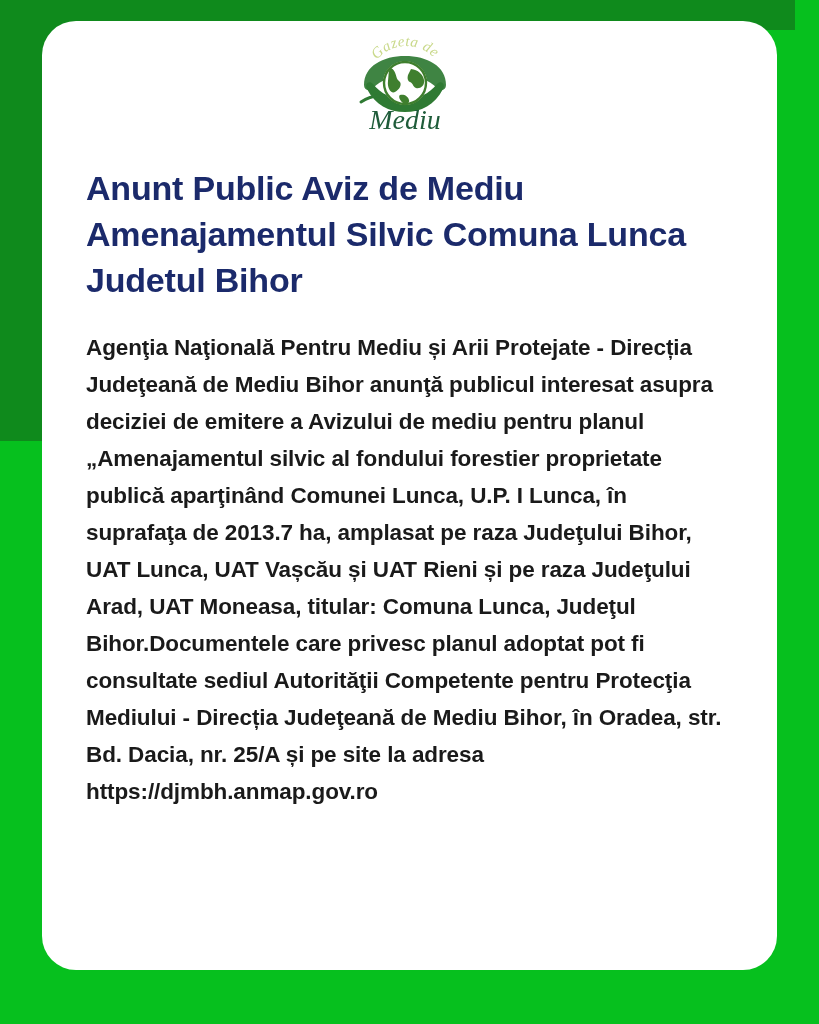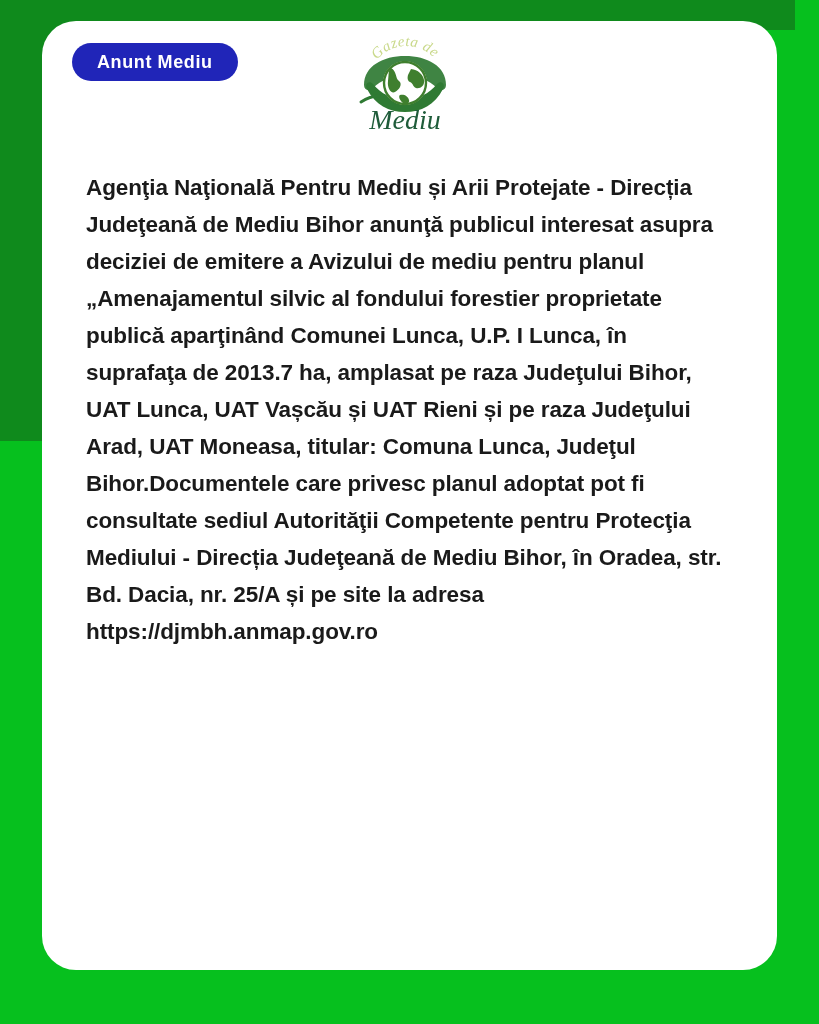--- a/index.html
+++ b/index.html
@@ -115,21 +115,20 @@
 
 <div class="page">
 
   <div class="bg-dark"></div>
   <div class="bg-dark-top"></div>
 
   <div class="card">
 
     <div class="card-header">
 
-      <span class="badge">Anunt Mediu</span>
 
       <div class="logo">
         <svg viewBox="0 0 100 108" width="100" height="108" aria-hidden="true">
           <defs>
             <path id="arcpath" d="M 16 47 A 36 33 0 0 1 86 44"></path>
           </defs>
 
           <text font-family="'Liberation Serif', 'DejaVu Serif', serif" font-size="15" font-style="italic" fill="#c9d98a" letter-spacing="0.4">
             <textPath href="#arcpath" startOffset="50%" text-anchor="middle">Gazeta de</textPath>
           </text>
@@ -144,17 +143,18 @@
           <path d="M 45 69 C 49 68 53 70 54 74 C 55 77 51 79 48 77 C 45 75 43 70 45 69 Z" fill="#3f7f2e"></path>
 
           <path d="M 6 76 C 12 72 18 70 24 70" fill="none" stroke="#2f7a33" stroke-width="3" stroke-linecap="round"></path>
 
           <text x="50" y="103" text-anchor="middle" font-family="'Liberation Serif', 'DejaVu Serif', serif" font-size="28" font-style="italic" fill="#1f5c3a">Mediu</text>
         </svg>
       </div>
 
     </div>
 
+    <h1 class="title">Anunt Public Aviz de Mediu Amenajamentul Silvic Comuna Lunca Judetul Bihor</h1>
 
     <p class="body-copy">Agenţia Naţională Pentru Mediu și Arii Protejate - Direcția Judeţeană de Mediu Bihor anunţă publicul interesat asupra deciziei de emitere a Avizului de mediu pentru planul „Amenajamentul silvic al fondului forestier proprietate publică aparţinând Comunei Lunca, U.P. I Lunca, în suprafaţa de 2013.7 ha, amplasat pe raza Judeţului Bihor, UAT Lunca, UAT Vașcău și UAT Rieni și pe raza Judeţului Arad, UAT Moneasa, titular: Comuna Lunca, Judeţul Bihor.Documentele care privesc planul adoptat pot fi consultate sediul Autorităţii Competente pentru Protecţia Mediului - Direcția Judeţeană de Mediu Bihor, în Oradea, str. Bd. Dacia, nr. 25/A și pe site la adresa https://djmbh.anmap.gov.ro</p>
 
   </div>
 </div>
 
 </body></html>

